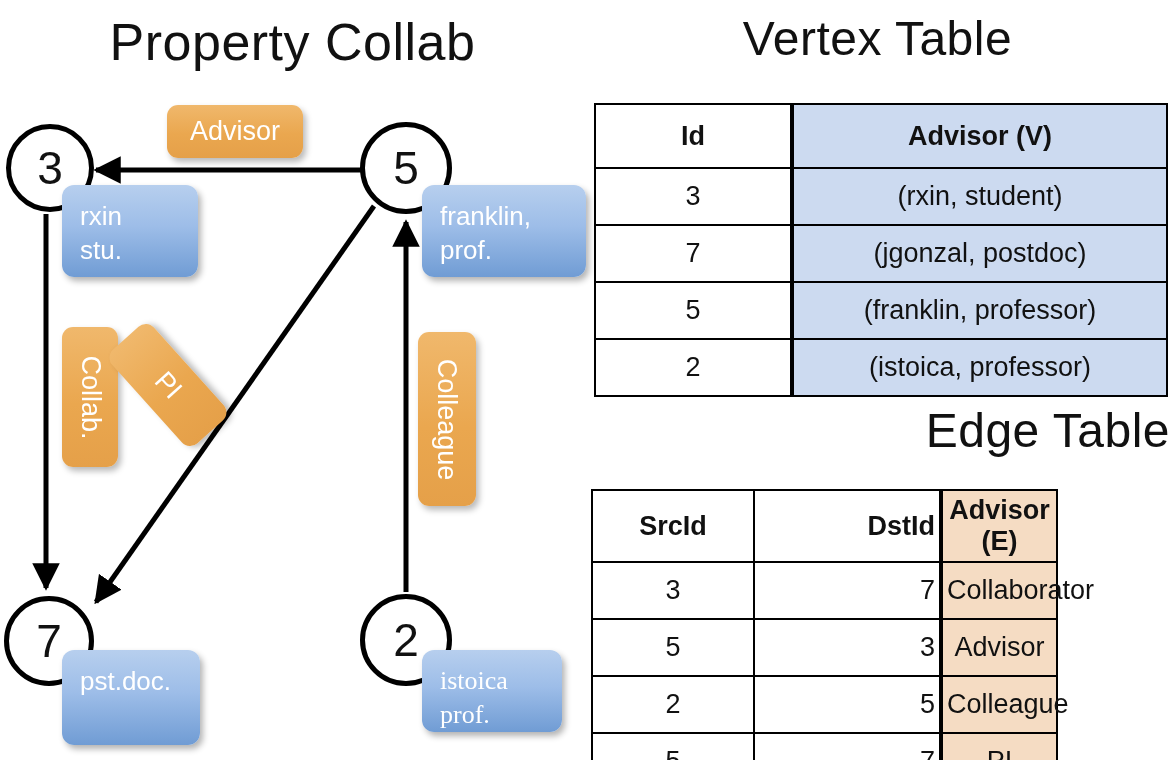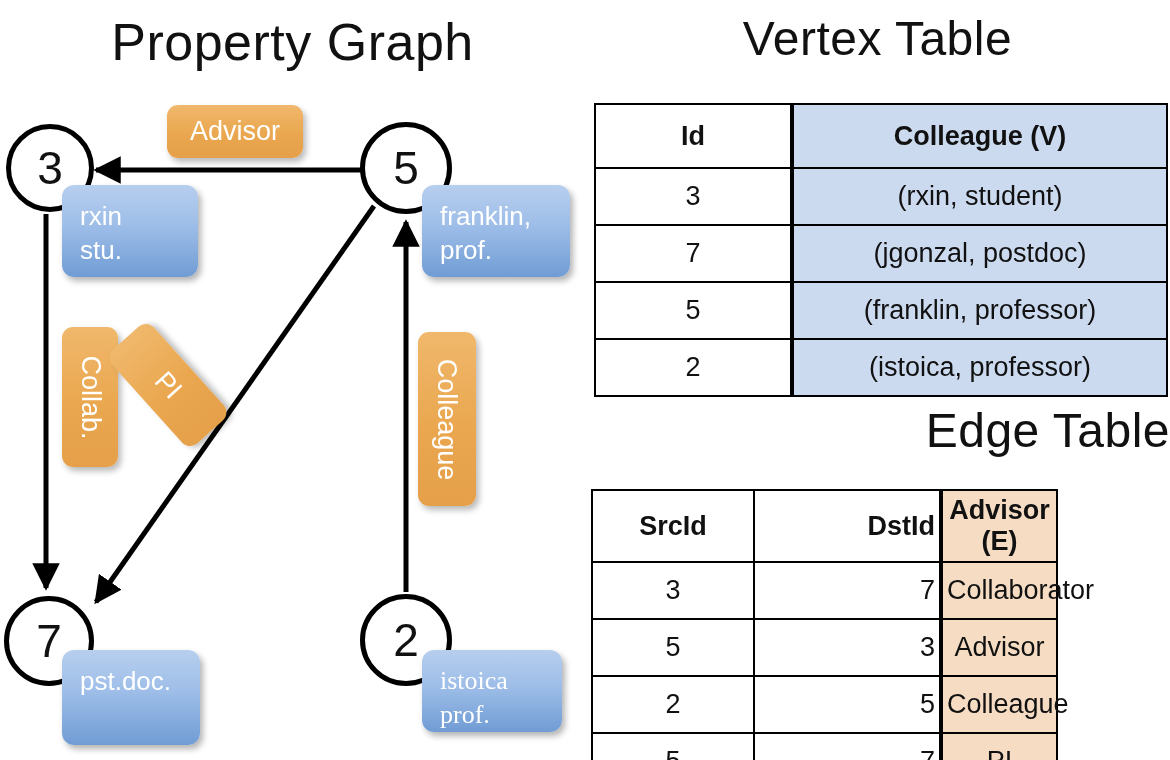--- a/index.html
+++ b/index.html
@@ -84,21 +84,21 @@
     box-shadow: 3px 4px 6px rgba(0,0,0,0.30);
     color: #ffffff;
     font-family: "Liberation Sans", sans-serif;
     font-size: 26px;
     line-height: 34px;
     padding: 14px 0 0 18px;
     box-sizing: border-box;
     z-index: 8;
   }
   #prop-rxin     { left: 62px;  top: 185px; width: 136px; height: 92px; }
-  #prop-franklin { left: 422px; top: 185px; width: 148px; height: 92px; }
+  #prop-franklin { left: 422px; top: 185px; width: 164px; height: 92px; }
   #prop-jgonzal  { left: 62px;  top: 650px; width: 138px; height: 95px; }
   #prop-istoica  { left: 422px; top: 650px; width: 140px; height: 82px; font-family: Liberation Serif, serif; }
   .prop-line { display: block; }
 
   
   .edge-label {
     position: absolute;
     border-radius: 11px;
     background: linear-gradient(to bottom, #f0b86c 0%, #eaa74f 55%, #e5a049 100%);
     box-shadow: 3px 4px 6px rgba(0,0,0,0.28);
@@ -151,21 +151,21 @@
   #edge-table .col-src { width: 152px; background: #ffffff; }
   #edge-table .col-dst { width: 176px; background: #ffffff; text-align: right; }
   #edge-table .col-eprop { background: #f5dcc3; }
 
   
   #vertex-table .col-prop, #edge-table .col-eprop { border-left: 4px solid #000; }
 </style>
 </head>
 <body>
 
-<div class="title" id="title-property-graph">Property Graph</div>
+<div class="title" id="title-property-graph">Property Collab</div>
 <div class="title" id="title-vertex-table">Vertex Table</div>
 <div class="title" id="title-edge-table">Edge Table</div>
 
 <div id="graph-panel">
 
   <svg id="graph-edges" viewBox="0 0 585 760">
     <defs>
       <marker id="arrow" viewBox="0 0 10 10" refX="9" refY="5" markerWidth="5.5" markerHeight="5.5" orient="auto-start-reverse">
         <path d="M 0 0 L 10 5 L 0 10 z" fill="#000000"></path>
       </marker>
@@ -213,21 +213,21 @@
   <div class="edge-label" id="edgelabel-colleague">
     <span class="vert-text">Colleague</span>
   </div>
 
 </div>
 
 <table class="tbl" id="vertex-table">
   <thead>
     <tr>
       <th class="col-id">Id</th>
-      <th class="col-prop">Colleague (V)</th>
+      <th class="col-prop">Advisor (V)</th>
     </tr>
   </thead>
   <tbody>
     <tr>
       <td class="col-id">3</td>
       <td class="col-prop">(rxin, student)</td>
     </tr>
     <tr>
       <td class="col-id">7</td>
       <td class="col-prop">(jgonzal, postdoc)</td>

